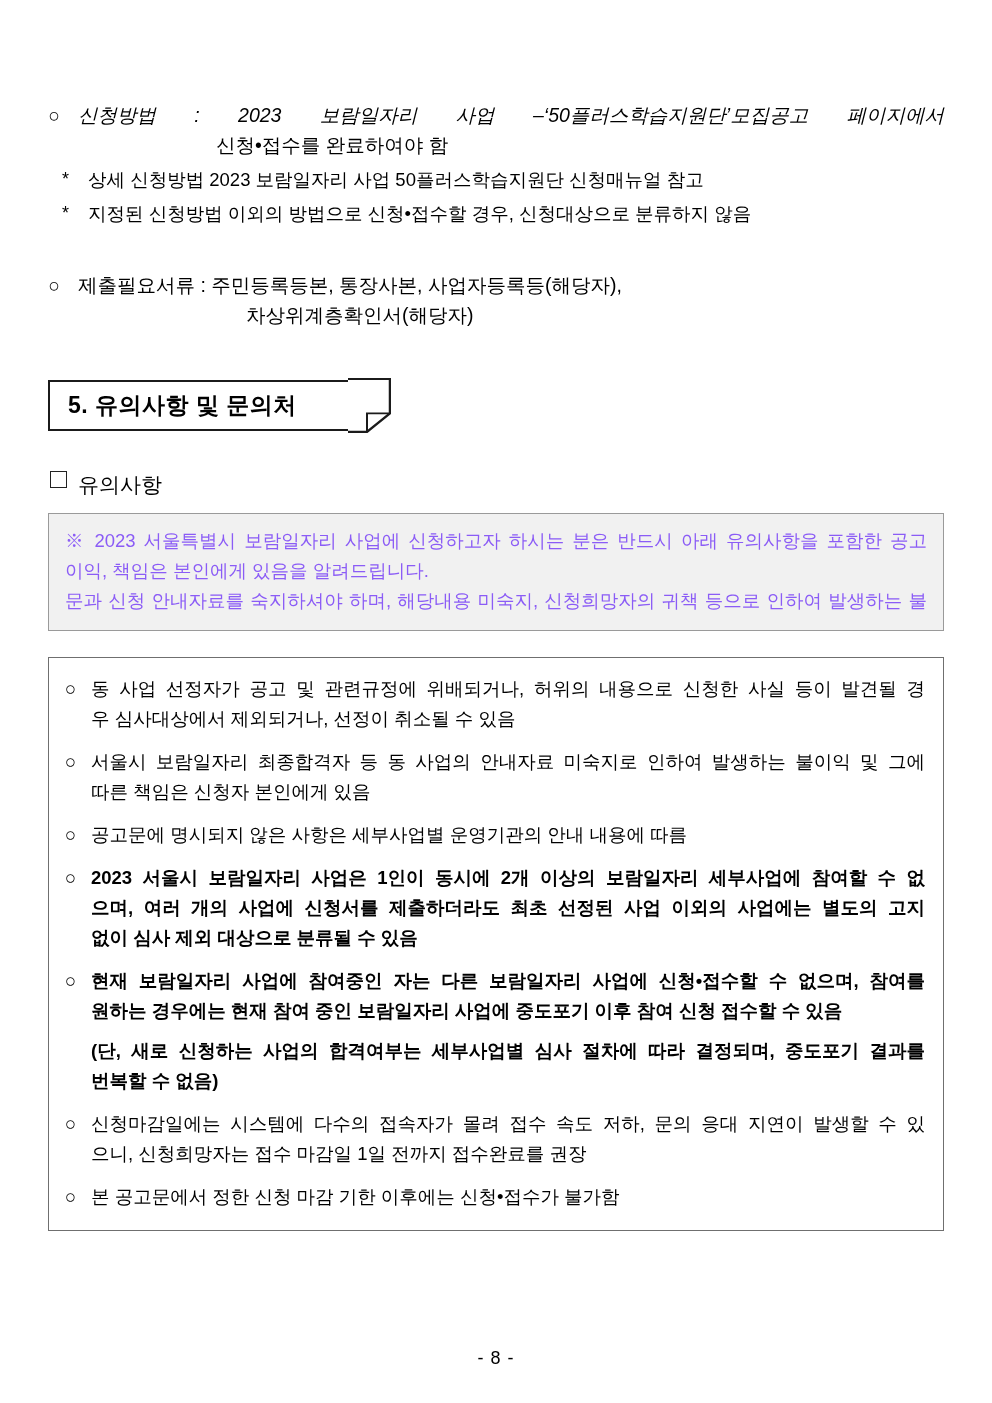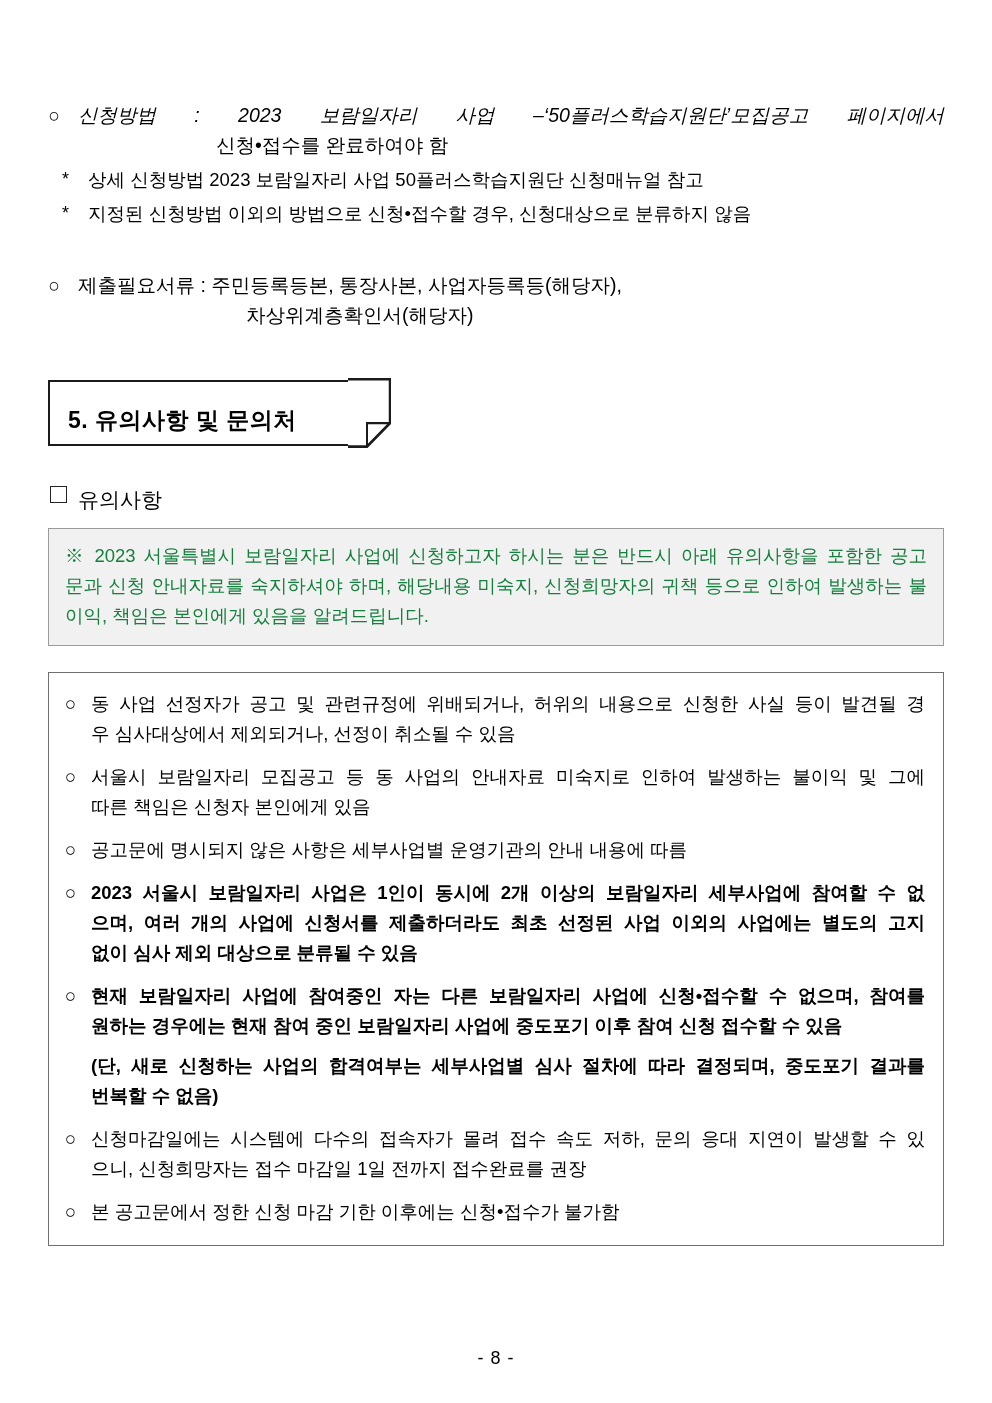--- a/index.html
+++ b/index.html
@@ -85,21 +85,21 @@
   .section-head {
     position: relative;
     display: inline-block;
     margin: 46px 0 22px 0;
   }
   .section-head .tag {
     position: relative;
     display: inline-block;
     border: 2px solid #1b1b1b;
     border-right: none;
-    padding: 24px 52px 9px 18px;
+    padding: 9px 52px 9px 18px;
     font-size: 23px;
     font-weight: bold;
     letter-spacing: 0.5px;
     background: #fff;
     line-height: 1.25;
   }
   .section-head .fold {
     position: absolute;
     top: -2px;
     right: -42px;
@@ -120,21 +120,21 @@
     height: 15px;
     border: 1.6px solid #222;
     margin-right: 11px;
   }
 
   
   .notice-box {
     border: 1px solid #9a9a9a;
     background: #f1f1f1;
     padding: 12px 16px 14px 16px;
-    color: #15803d;
+    color: #8b5cf6;
     font-size: 18.5px;
     line-height: 1.62;
     margin-bottom: 26px;
   }
   .notice-box .nrow {
     text-align: justify;
     text-align-last: justify;
   }
   .notice-box .nrow.last {
     text-align-last: left;
@@ -227,39 +227,39 @@
 
   
   <div class="sub-head">
     <span class="sq"></span>
     <span>유의사항</span>
   </div>
 
   
   <div class="notice-box">
     <div class="nrow">※ 2023 서울특별시 보람일자리 사업에 신청하고자 하시는 분은 반드시 아래 유의사항을 포함한 공고</div>
+    <div class="nrow last">이익, 책임은 본인에게 있음을 알려드립니다.</div>
     <div class="nrow">문과 신청 안내자료를 숙지하셔야 하며, 해당내용 미숙지, 신청희망자의 귀책 등으로 인하여 발생하는 불</div>
-    <div class="nrow last">이익, 책임은 본인에게 있음을 알려드립니다.</div>
   </div>
 
   
   <div class="list-box">
 
     <div class="li">
       <div class="mk">○</div>
       <div class="tx">
         <p>동 사업 선정자가 공고 및 관련규정에 위배되거나, 허위의 내용으로 신청한 사실 등이 발견될 경</p>
         <p class="last">우 심사대상에서 제외되거나, 선정이 취소될 수 있음</p>
       </div>
     </div>
 
     <div class="li">
       <div class="mk">○</div>
       <div class="tx">
-        <p>서울시 보람일자리 모집공고 등 동 사업의 안내자료 미숙지로 인하여 발생하는 불이익 및 그에</p>
+        <p>서울시 보람일자리 최종합격자 등 동 사업의 안내자료 미숙지로 인하여 발생하는 불이익 및 그에</p>
         <p class="last">따른 책임은 신청자 본인에게 있음</p>
       </div>
     </div>
 
     <div class="li">
       <div class="mk">○</div>
       <div class="tx">
         <p class="last">공고문에 명시되지 않은 사항은 세부사업별 운영기관의 안내 내용에 따름</p>
       </div>
     </div>

